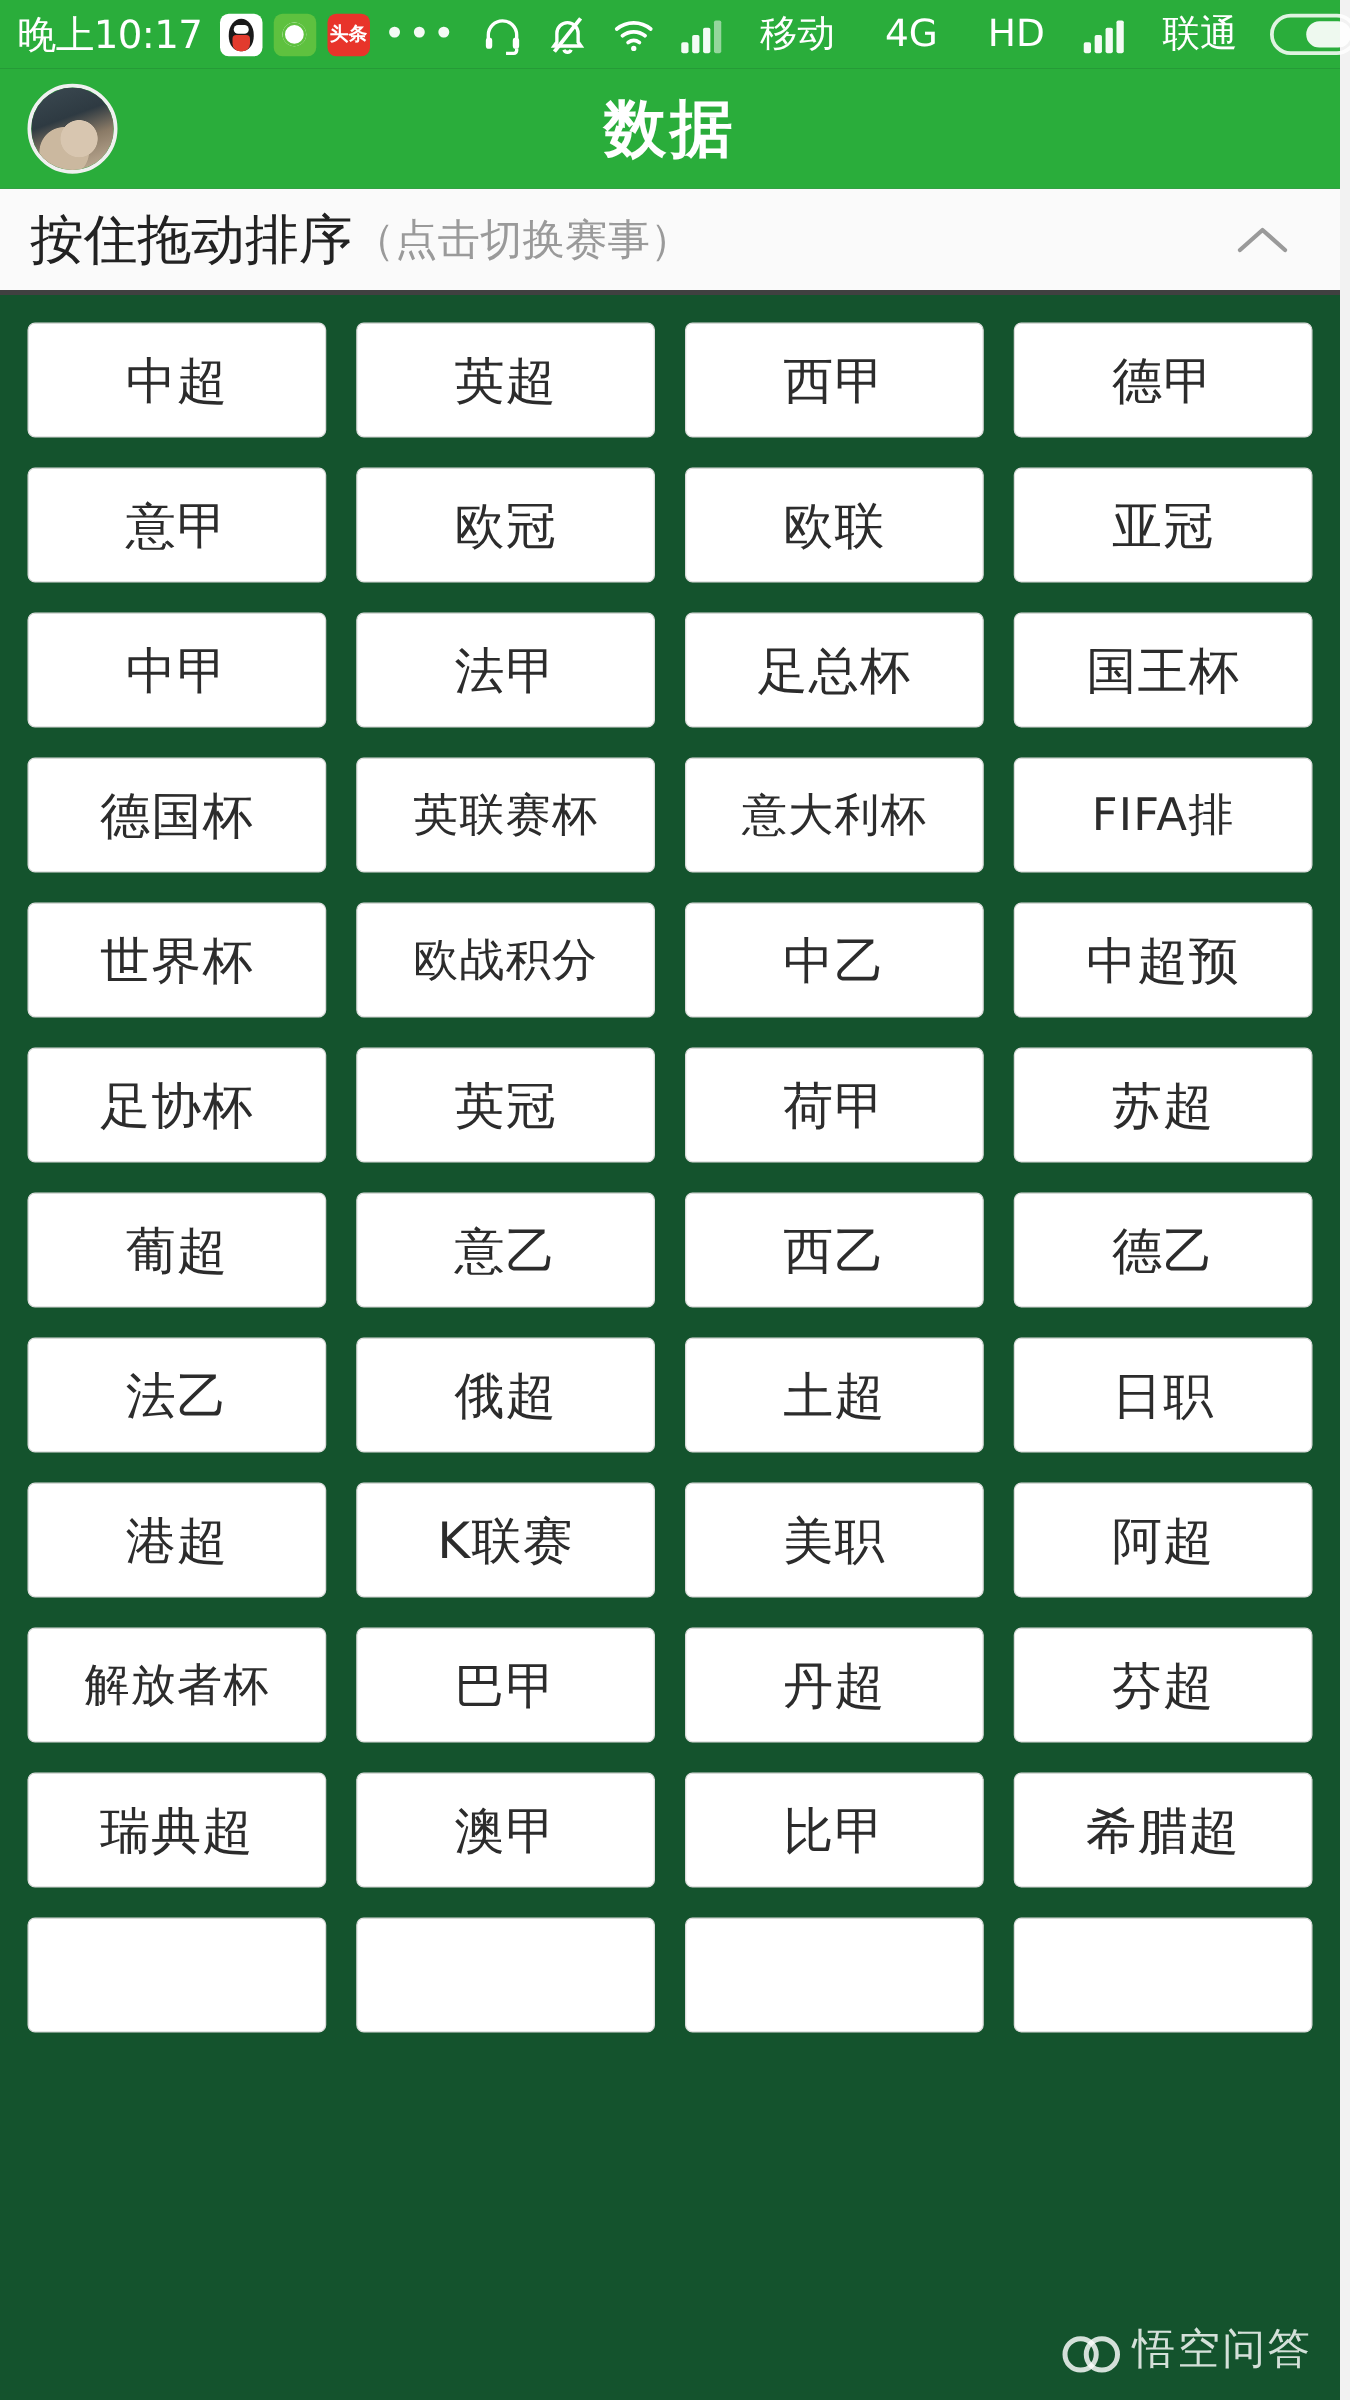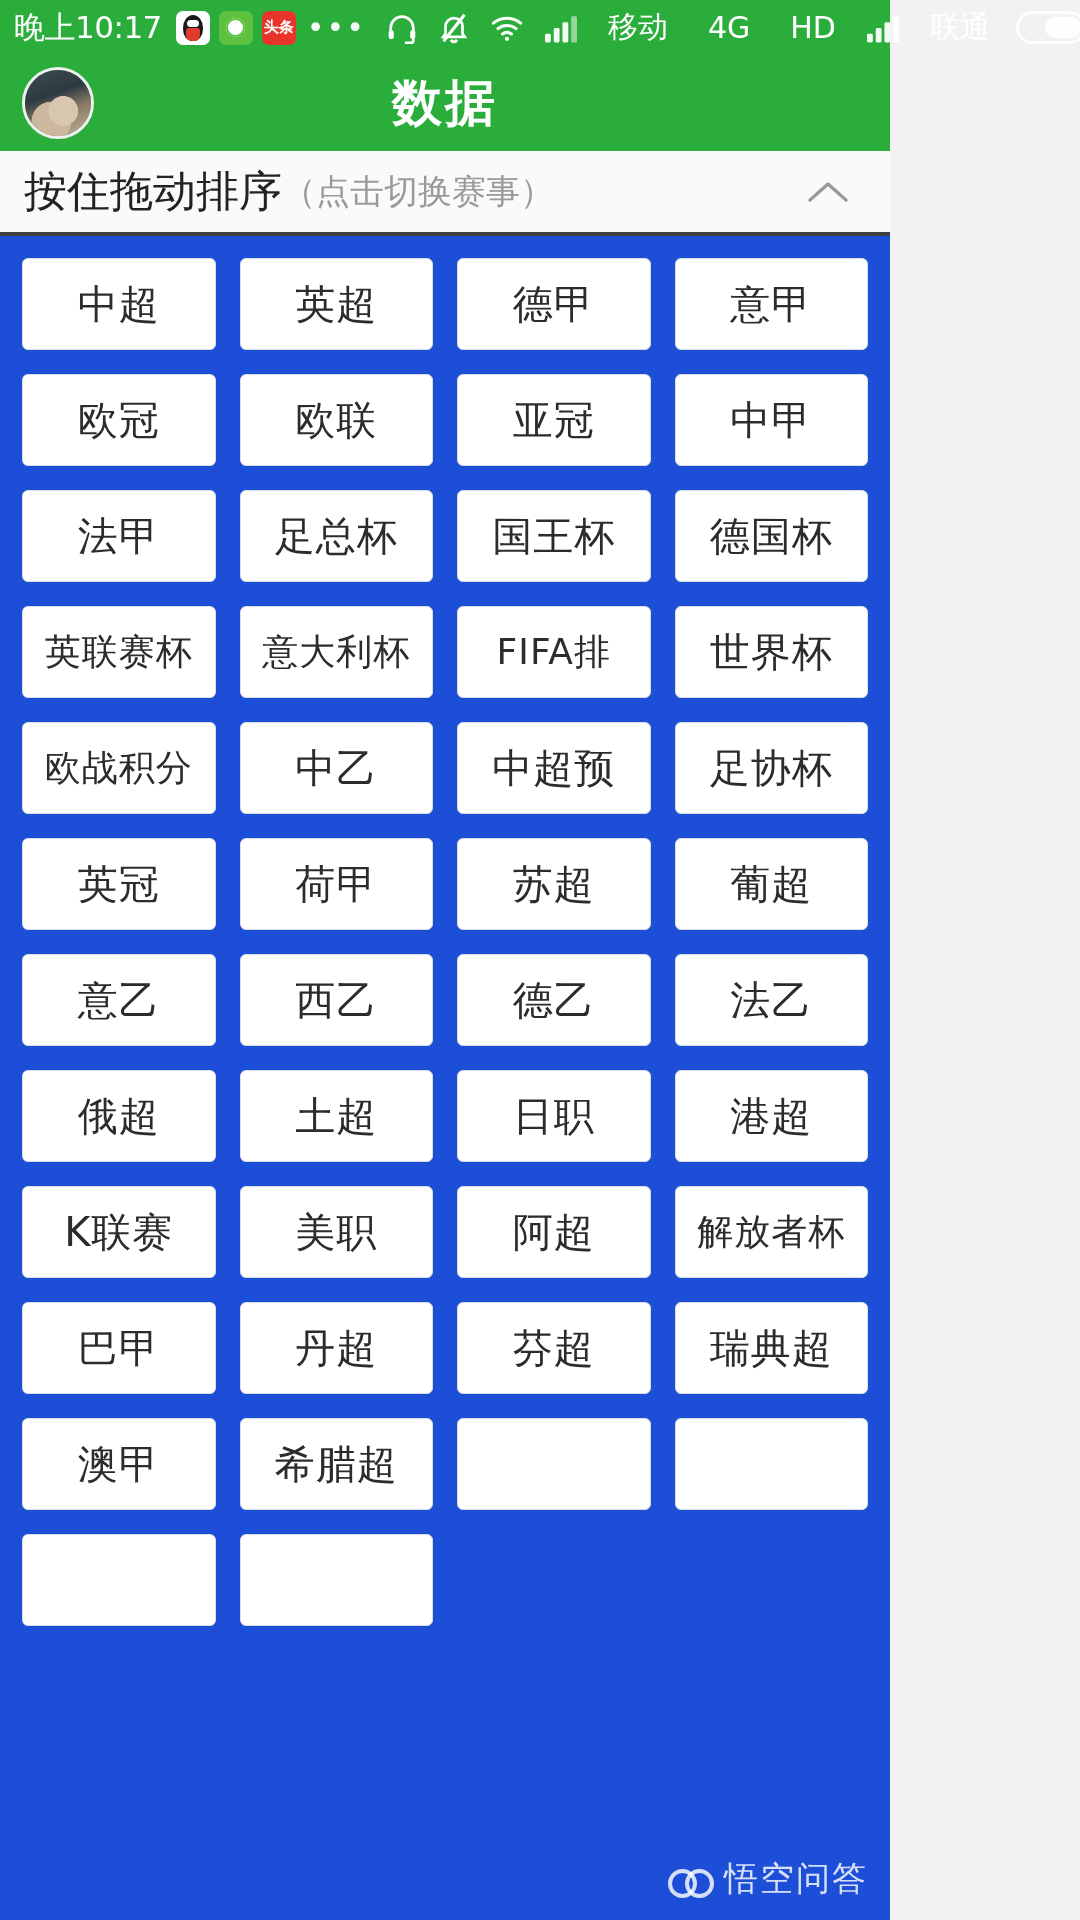--- a/index.html
+++ b/index.html
@@ -2,21 +2,21 @@
 <html><head>
 <meta charset="utf-8">
 <style>
   * { margin:0; padding:0; box-sizing:border-box; }
   html, body {
     width:1080px; height:1920px;
     background:#f2f2f2;
     font-family:"DejaVu Sans","Liberation Sans",sans-serif;
     overflow:hidden;
   }
-  #app { position:relative; width:890px; height:1920px; background:#1d4ed8; }
+  #app { position:relative; width:1072px; height:1920px; background:#14532d; }
 
   
   .statusbar{
     height:55px; background:#2aad3b; color:#ffffff;
     display:flex; align-items:center; padding:0 14px;
     font-size:30px; white-space:nowrap;
   }
   .sb-time{ font-size:31px; letter-spacing:-0.5px; margin-right:14px; }
   .sb-appicon{
     width:34px; height:34px; border-radius:7px; margin-right:9px;
@@ -216,20 +216,21 @@
     <span class="chev">
       <svg class="gl" width="44" height="28" viewBox="0 0 44 28" fill="none" stroke="#9a9a9a" stroke-width="3.4" stroke-linecap="round" stroke-linejoin="round">
         <polyline points="4,22 22,6 40,22"></polyline>
       </svg>
     </span>
   </div>
 
   <div class="grid" id="tile-grid">
       <div class="tile">中超</div>
       <div class="tile">英超</div>
+      <div class="tile">西甲</div>
       <div class="tile">德甲</div>
       <div class="tile">意甲</div>
       <div class="tile">欧冠</div>
       <div class="tile">欧联</div>
       <div class="tile">亚冠</div>
       <div class="tile">中甲</div>
       <div class="tile">法甲</div>
       <div class="tile">足总杯</div>
       <div class="tile">国王杯</div>
       <div class="tile">德国杯</div>
@@ -255,20 +256,21 @@
       <div class="tile">港超</div>
       <div class="tile">K联赛</div>
       <div class="tile">美职</div>
       <div class="tile">阿超</div>
       <div class="tile small">解放者杯</div>
       <div class="tile">巴甲</div>
       <div class="tile">丹超</div>
       <div class="tile">芬超</div>
       <div class="tile">瑞典超</div>
       <div class="tile">澳甲</div>
+      <div class="tile">比甲</div>
       <div class="tile">希腊超</div>
       <div class="tile"></div>
       <div class="tile"></div>
       <div class="tile"></div>
       <div class="tile"></div>
     </div>
 
   <div class="watermark">
     <span class="wm-logo"></span>
     <span>悟空问答</span>

